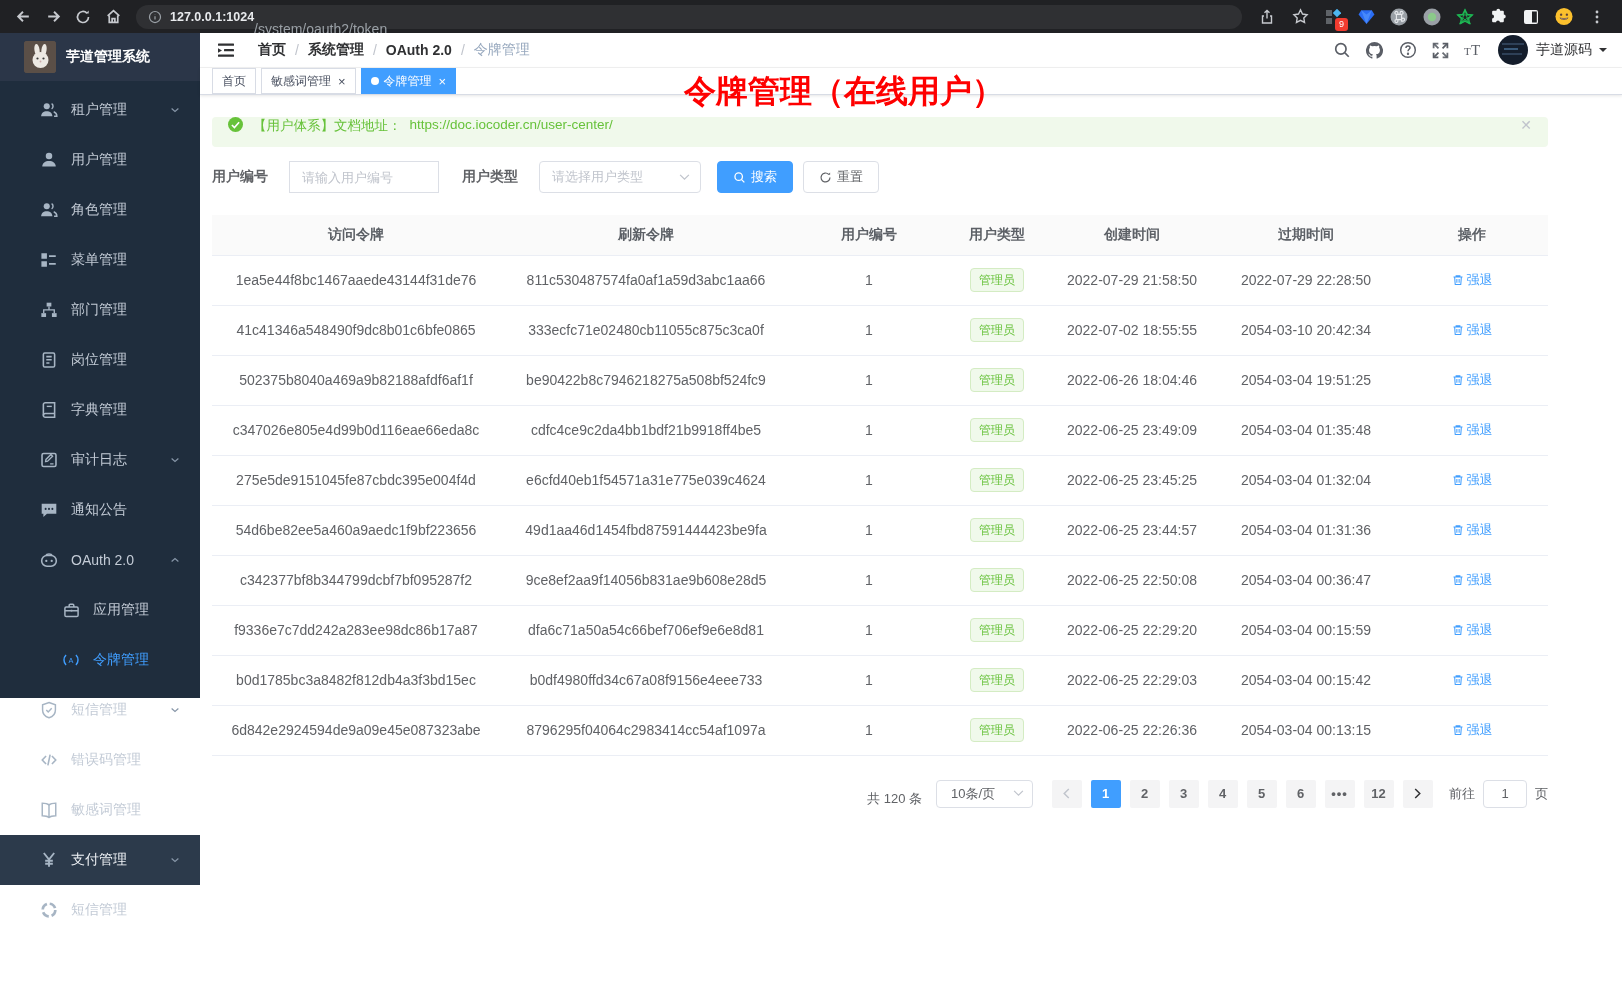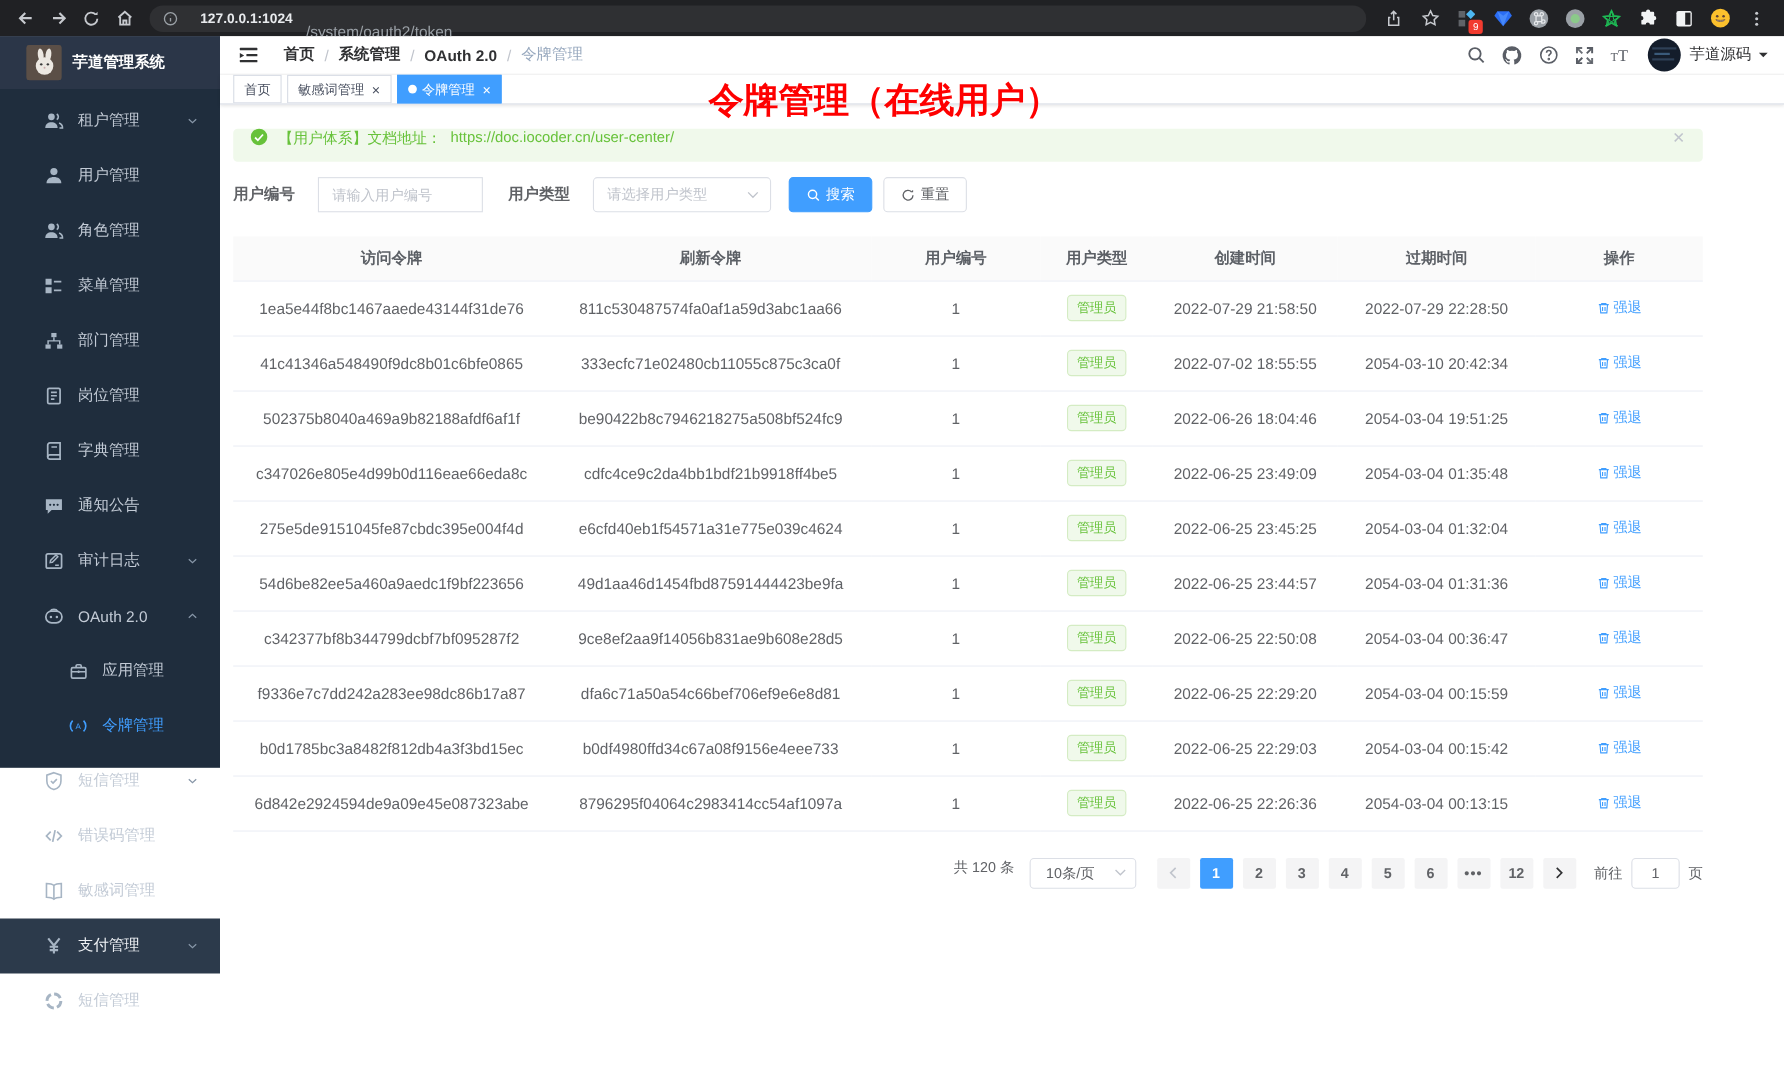--- a/index.html
+++ b/index.html
@@ -3,21 +3,21 @@
 <meta charset="utf-8">
 <style>
 * { box-sizing:border-box; margin:0; padding:0; }
 html,body { width:1622px; height:982px; }
 body { font-family:"Liberation Sans","DejaVu Sans",sans-serif; background:#fff; overflow:hidden; font-size:14px; }
 svg { display:block; }
 
 
 .browser { height:33px; background:#202124; display:flex; align-items:center; padding:0 8px; }
 .b-icon { width:30px; height:28px; display:flex; align-items:center; justify-content:center; color:#c6c9ce; flex-shrink:0; }
-.omnibox { flex:1; height:24px; margin:0 8px; background:#2f3033; border-radius:12px; display:flex; align-items:center; padding:0 12px; gap:20px; min-width:0; }
+.omnibox { flex:1; height:24px; margin:0 8px; background:#2f3033; border-radius:12px; display:flex; align-items:center; padding:0 12px; gap:8px; min-width:0; }
 .omni-host { color:#e8eaed; font-size:12.5px; font-weight:bold; white-space:nowrap; }
 .omni-path { color:#9aa0a6; font-size:14px; white-space:nowrap; margin-left:-8px;margin-top:24px; }
 .ext-row { display:flex; align-items:center; gap:15px; padding:0 8px; flex-shrink:0; }
 .ext { position:relative; width:18px; height:18px; display:flex; align-items:center; justify-content:center; }
 
 
 .app { display:flex; height:665px; }
 .sidebar { width:200px; background:#1f2d3d; flex-shrink:0; }
 .logo-row { height:48px; background:#2b3648; display:flex; align-items:center; padding-left:24px; gap:10px; }
 .logo-img { width:32px; height:32px; border-radius:3px; background:#5b4f47; overflow:hidden; flex-shrink:0; }
@@ -46,21 +46,21 @@
 .uname { font-size:14px; color:#303133; margin-left:8px; white-space:nowrap; }
 .caret { margin-left:6px; color:#303133; }
 
 .tagsbar { height:34px; border-bottom:1px solid #d8dce5; box-shadow:0 1px 3px rgba(0,0,0,.10); display:flex; align-items:center; padding-left:12px; gap:5px; position:relative; z-index:2; background:#fff; }
 .tag { height:26px; display:inline-flex; align-items:center; border:1px solid #d8dce5; background:#fff; color:#495060; font-size:12px; padding:0 9px; gap:5px; cursor:pointer; white-space:nowrap; }
 .tag .dot { width:8px; height:8px; border-radius:50%; background:#fff; display:none; }
 .tag.active { background:#409eff; color:#fff; border-color:#409eff; }
 .tag.active .dot { display:block; }
 .tag .x { font-size:13px; line-height:1; margin-left:2px; }
 
-.annotation { position:absolute; left:444px; top:37px; color:#fe0000; font-size:32px; font-weight:bold; z-index:5; white-space:nowrap; }
+.annotation { position:absolute; left:484px; top:37px; color:#fe0000; font-size:32px; font-weight:bold; z-index:5; white-space:nowrap; }
 
 .content { padding:22px 0 0 12px; }
 .inner { width:1336px; }
 .alert { height:30px; background:#f0f9eb; border-radius:4px; display:flex; align-items:flex-start; padding:0 16px; position:relative; }
 .alert-check { width:15px; height:15px; border-radius:50%; background:#67c23a; color:#fff; display:flex; align-items:center; justify-content:center; margin-right:10px; flex-shrink:0; }
 .alert-text { color:#67c23a; font-size:13.5px; }
 .alert-link { color:#67c23a; margin-left:8px; font-size:13.5px; text-decoration:none; }
 .alert-x { position:absolute; right:16px; color:#c0c4cc; font-size:14px; cursor:pointer; }
 
 .filters { display:flex; align-items:center; margin-top:14px; }
@@ -73,21 +73,21 @@
 .btn { height:32px; border-radius:4px; display:inline-flex; align-items:center; justify-content:center; gap:5px; font-size:13px; padding:0 15px; cursor:pointer; }
 .btn-primary { background:#409eff; color:#fff; border:1px solid #409eff; }
 .btn-plain { background:#fff; color:#606266; border:1px solid #dcdfe6; }
 
 table.grid { width:1336px; border-collapse:collapse; margin-top:22px; table-layout:fixed; }
 .grid th { height:40px; background:#fafafa; color:#5c6066; font-size:14px; font-weight:700; border-bottom:1px solid #ebeef5; text-align:center; }
 .grid td { height:50px; text-align:center; color:#606266; font-size:14px; border-bottom:1px solid #ebeef5; overflow:hidden; white-space:nowrap; }
 .badge { display:inline-block; padding:2px 8px; background:#f0f9eb; border:1px solid #d4ecc3; color:#67c23a; border-radius:4px; font-size:12px; line-height:1.5; }
 .action { color:#409eff; display:inline-flex; align-items:center; gap:3px; font-size:13px; cursor:pointer; }
 
-.pagination { display:flex; align-items:flex-start; justify-content:flex-end; margin-top:24px; font-size:13px; color:#606266; }
+.pagination { display:flex; align-items:flex-end; justify-content:flex-end; margin-top:24px; font-size:13px; color:#606266; }
 .pg-total { margin-right:14px; }
 .pg-size { width:97px; height:28px; border:1px solid #dcdfe6; border-radius:4px; display:flex; align-items:center; justify-content:space-between; padding:0 8px 0 14px; color:#606266; margin-right:14px; background:#fff; flex-shrink:0; }
 .pg-btn { min-width:30px; height:28px; background:#f4f4f5; border-radius:2px; display:inline-flex; align-items:center; justify-content:center; color:#606266; font-weight:600; margin:0 4.5px; padding:0 4px; cursor:pointer; flex-shrink:0; }
 .pg-btn.active { background:#409eff; color:#fff; }
 .pg-prev { color:#c0c4cc; }
 .pg-next { color:#303133; }
 .pg-goto { display:flex; align-items:center; margin-left:12px; gap:8px; }
 .pg-goto input { width:44px; height:28px; border:1px solid #dcdfe6; border-radius:4px; text-align:center; color:#606266; font-size:13px; outline:none; }
 </style>
 </head>
@@ -282,42 +282,42 @@
             <svg width="18" height="18" viewBox="0 0 16 16" fill="none" stroke="currentColor" stroke-width="1.4">
               <path d="M3 3.2A1.7 1.7 0 014.7 1.5H13v13H4.7A1.7 1.7 0 013 12.8z"></path>
               <path d="M3 12.8c0-.9.8-1.7 1.7-1.7H13"></path>
               <path d="M6 4.8h4.5" stroke-width="1.2"></path>
             </svg>
           </span>
           <span class="mi-label">字典管理</span>
         </div>
         <div class="menu-item">
           <span class="mi-icon">
+            <svg width="18" height="18" viewBox="0 0 16 16" fill="none" stroke="currentColor" stroke-width="1.4">
+              <rect x="1.8" y="2.2" width="12.4" height="11.6" rx="1.4"></rect>
+              <path d="M5 9.3l1.8-.3 4.4-4.4-1.5-1.5L5.3 7.5zM9 11.5h3" stroke-width="1.2"></path>
+            </svg>
+          </span>
+          <span class="mi-label">审计日志</span>
+          <span class="chev">
+            <svg width="12" height="12" viewBox="0 0 16 16" fill="none" stroke="currentColor" stroke-width="1.6">
+              <path d="M3.5 6l4.5 4 4.5-4"></path>
+            </svg>
+          </span>
+        </div>
+        <div class="menu-item">
+          <span class="mi-icon">
             <svg width="18" height="18" viewBox="0 0 16 16">
               <path d="M1.5 2.5h13v8.8H6.2l-3.2 3v-3H1.5z" fill="currentColor"></path>
               <circle cx="5" cy="7" r=".9" fill="#1f2d3d"></circle>
               <circle cx="8" cy="7" r=".9" fill="#1f2d3d"></circle>
               <circle cx="11" cy="7" r=".9" fill="#1f2d3d"></circle>
             </svg>
           </span>
           <span class="mi-label">通知公告</span>
-        </div>
-        <div class="menu-item">
-          <span class="mi-icon">
-            <svg width="18" height="18" viewBox="0 0 16 16" fill="none" stroke="currentColor" stroke-width="1.4">
-              <rect x="1.8" y="2.2" width="12.4" height="11.6" rx="1.4"></rect>
-              <path d="M5 9.3l1.8-.3 4.4-4.4-1.5-1.5L5.3 7.5zM9 11.5h3" stroke-width="1.2"></path>
-            </svg>
-          </span>
-          <span class="mi-label">审计日志</span>
-          <span class="chev">
-            <svg width="12" height="12" viewBox="0 0 16 16" fill="none" stroke="currentColor" stroke-width="1.6">
-              <path d="M3.5 6l4.5 4 4.5-4"></path>
-            </svg>
-          </span>
         </div>
         <div class="menu-item">
           <span class="mi-icon">
             <svg width="18" height="18" viewBox="0 0 16 16" fill="none" stroke="currentColor" stroke-width="1.4">
               <rect x="1.5" y="4" width="13" height="9.5" rx="4.7"></rect>
               <circle cx="5.6" cy="8.8" r="1" fill="currentColor" stroke="none"></circle>
               <circle cx="10.4" cy="8.8" r="1" fill="currentColor" stroke="none"></circle>
               <path d="M5.2 4c.7-1.8 4.9-1.8 5.6 0"></path>
             </svg>
           </span>

